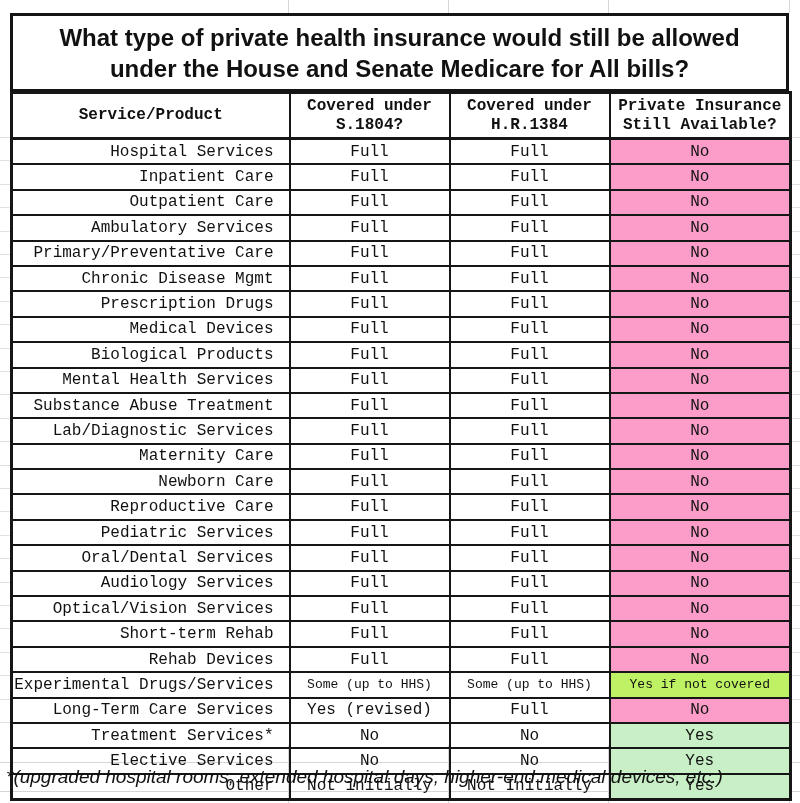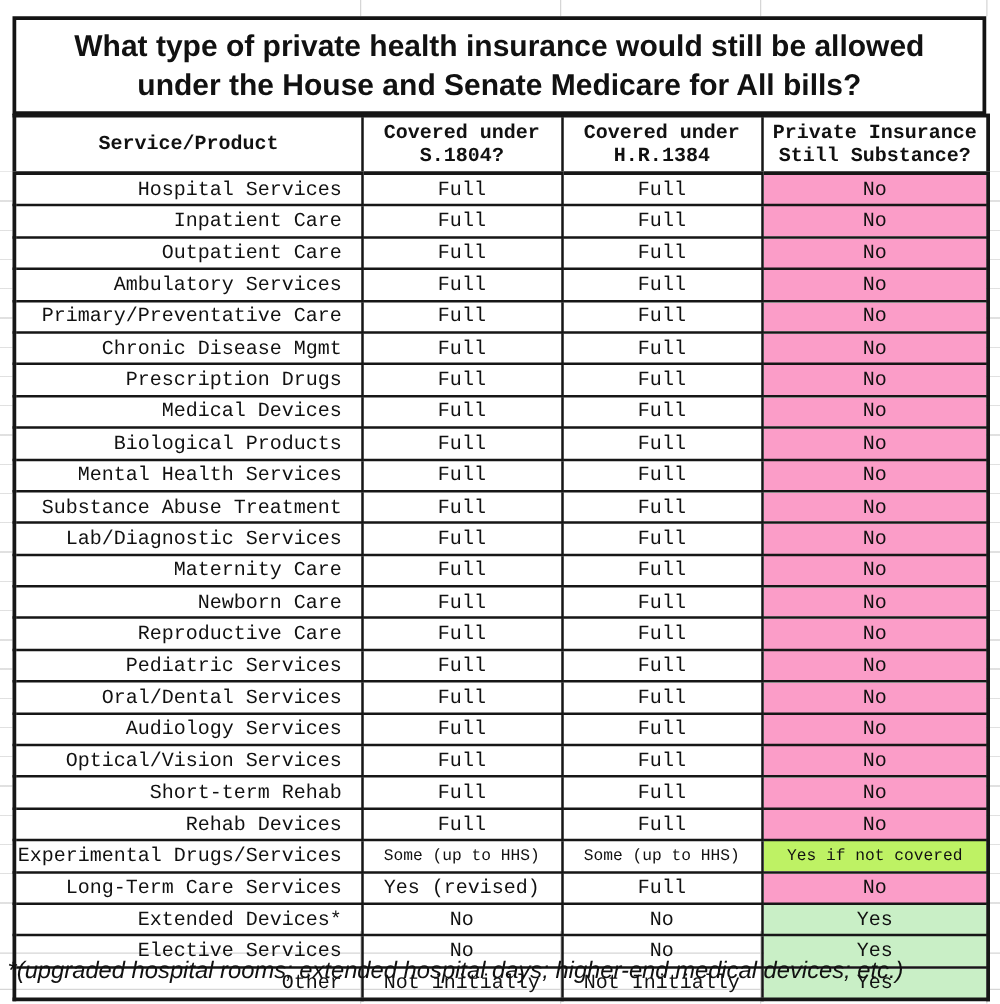--- a/index.html
+++ b/index.html
@@ -148,21 +148,21 @@
     <col style="width:278px">
     <col style="width:160px">
     <col style="width:160px">
     <col style="width:181px">
   </colgroup>
   <thead>
     <tr>
       <th>Service/Product</th>
       <th>Covered under S.1804?</th>
       <th>Covered under H.R.1384</th>
-      <th>Private Insurance Still Substance?</th>
+      <th>Private Insurance Still Available?</th>
     </tr>
   </thead>
   <tbody>
       <tr>
         <td class="svc">Hospital Services</td>
         <td>Full</td>
         <td>Full</td>
         <td style="background: rgb(251, 157, 200);">No</td>
       </tr>
       <tr>
@@ -291,21 +291,21 @@
         <td class="small">Some (up to HHS)</td>
         <td class="small" style="background: #bef264;">Yes if not covered</td>
       </tr>
       <tr>
         <td class="svc">Long-Term Care Services</td>
         <td>Yes (revised)</td>
         <td>Full</td>
         <td style="background: rgb(251, 157, 200);">No</td>
       </tr>
       <tr>
-        <td class="svc">Extended Devices*</td>
+        <td class="svc">Treatment Services*</td>
         <td>No</td>
         <td>No</td>
         <td style="background: rgb(201, 239, 198);">Yes</td>
       </tr>
       <tr>
         <td class="svc">Elective Services</td>
         <td>No</td>
         <td>No</td>
         <td style="background: rgb(201, 239, 198);">Yes</td>
       </tr>

